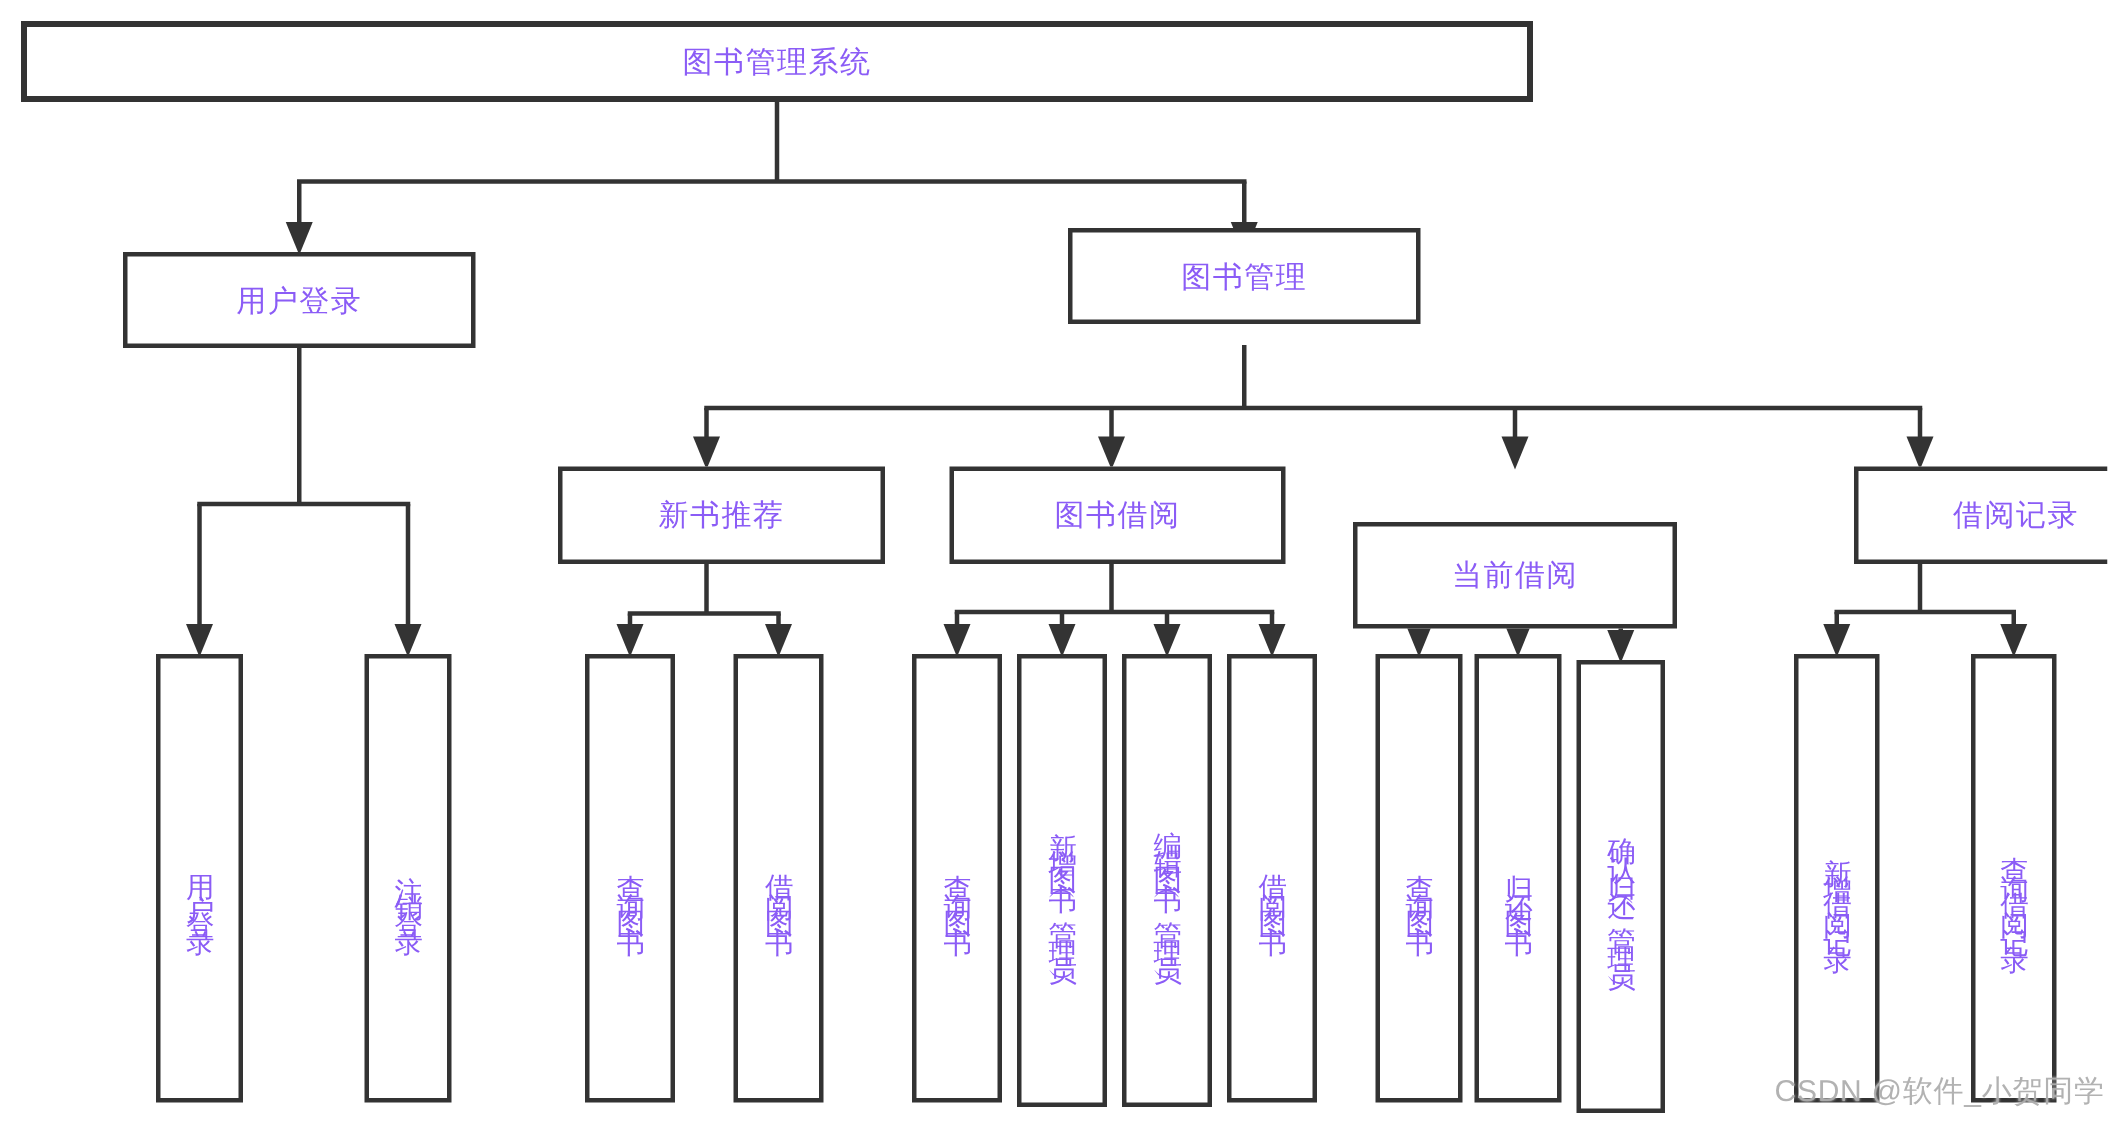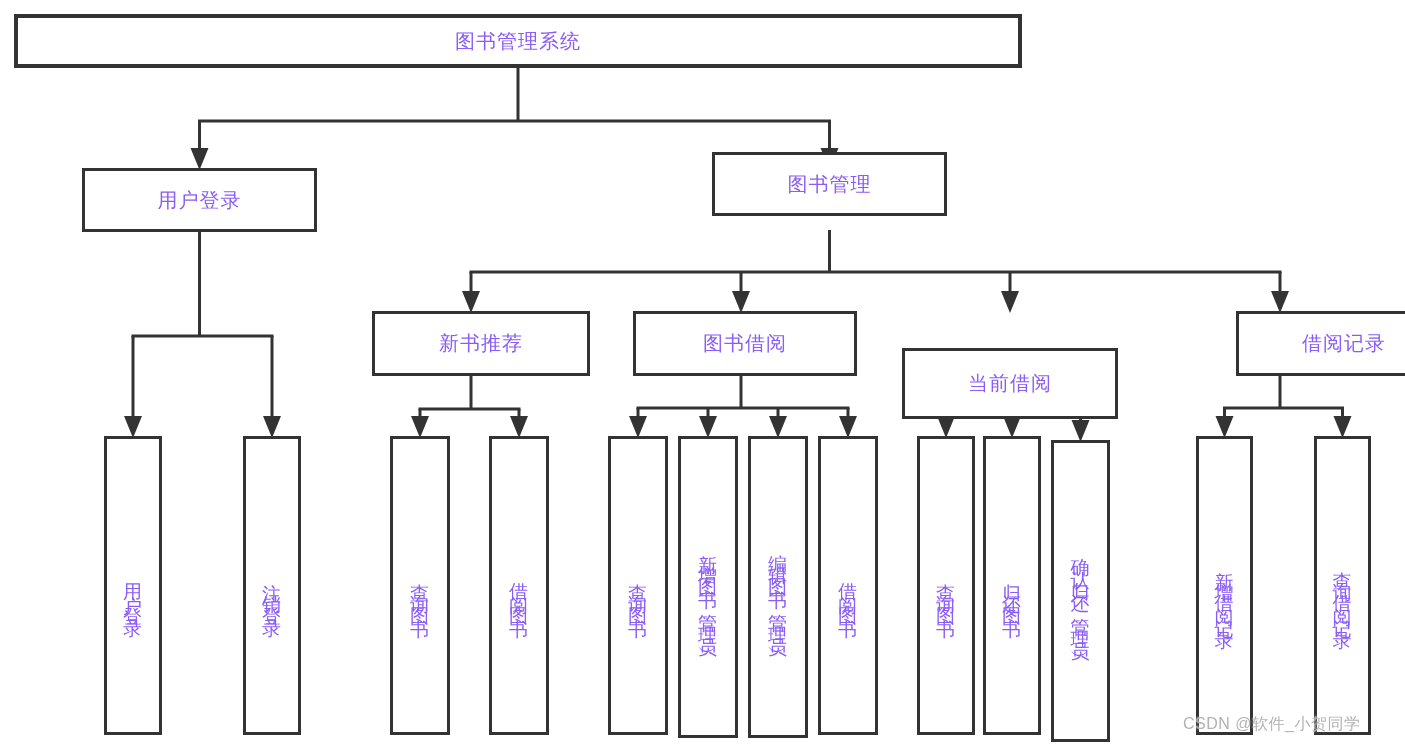--- a/index.html
+++ b/index.html
@@ -48,21 +48,21 @@
     letter-spacing: 12px;
     white-space: normal;
     line-height: 1;
     margin-bottom: -12px;
   }
   #watermark {
     position: absolute;
     left: 1183px;
     top: 714px;
     z-index: 3;
-    font-size: 16px;
+    font-size: 20px;
     letter-spacing: 0.5px;
     color: rgba(171, 171, 171, 0.92);
     white-space: nowrap;
     text-shadow: 0 0 2px rgba(255,255,255,0.9);
   }
 </style>
 </head>
 <body>
 
 <div id="canvas">

